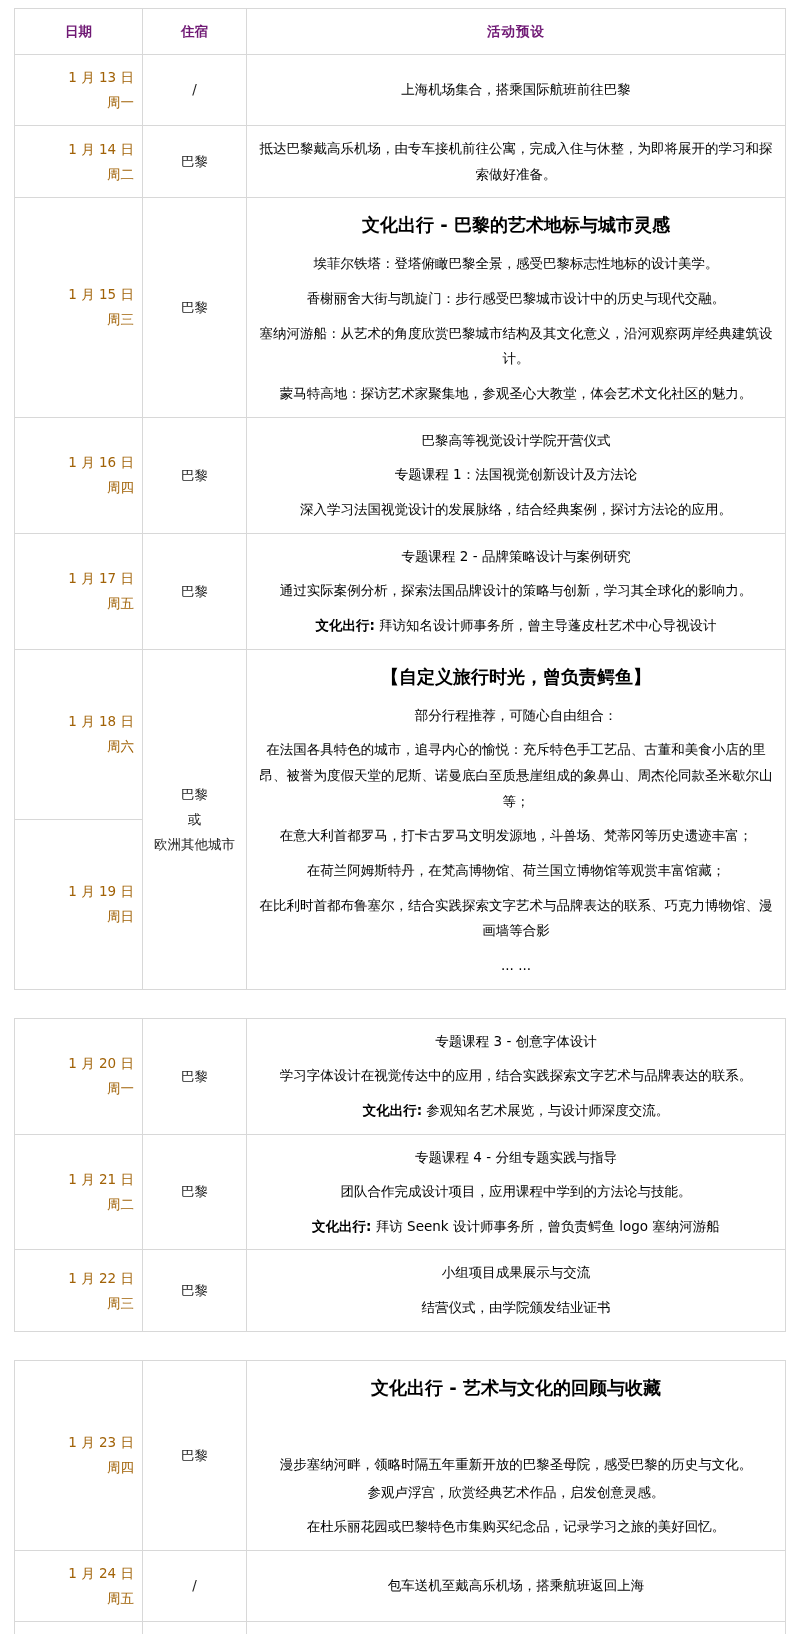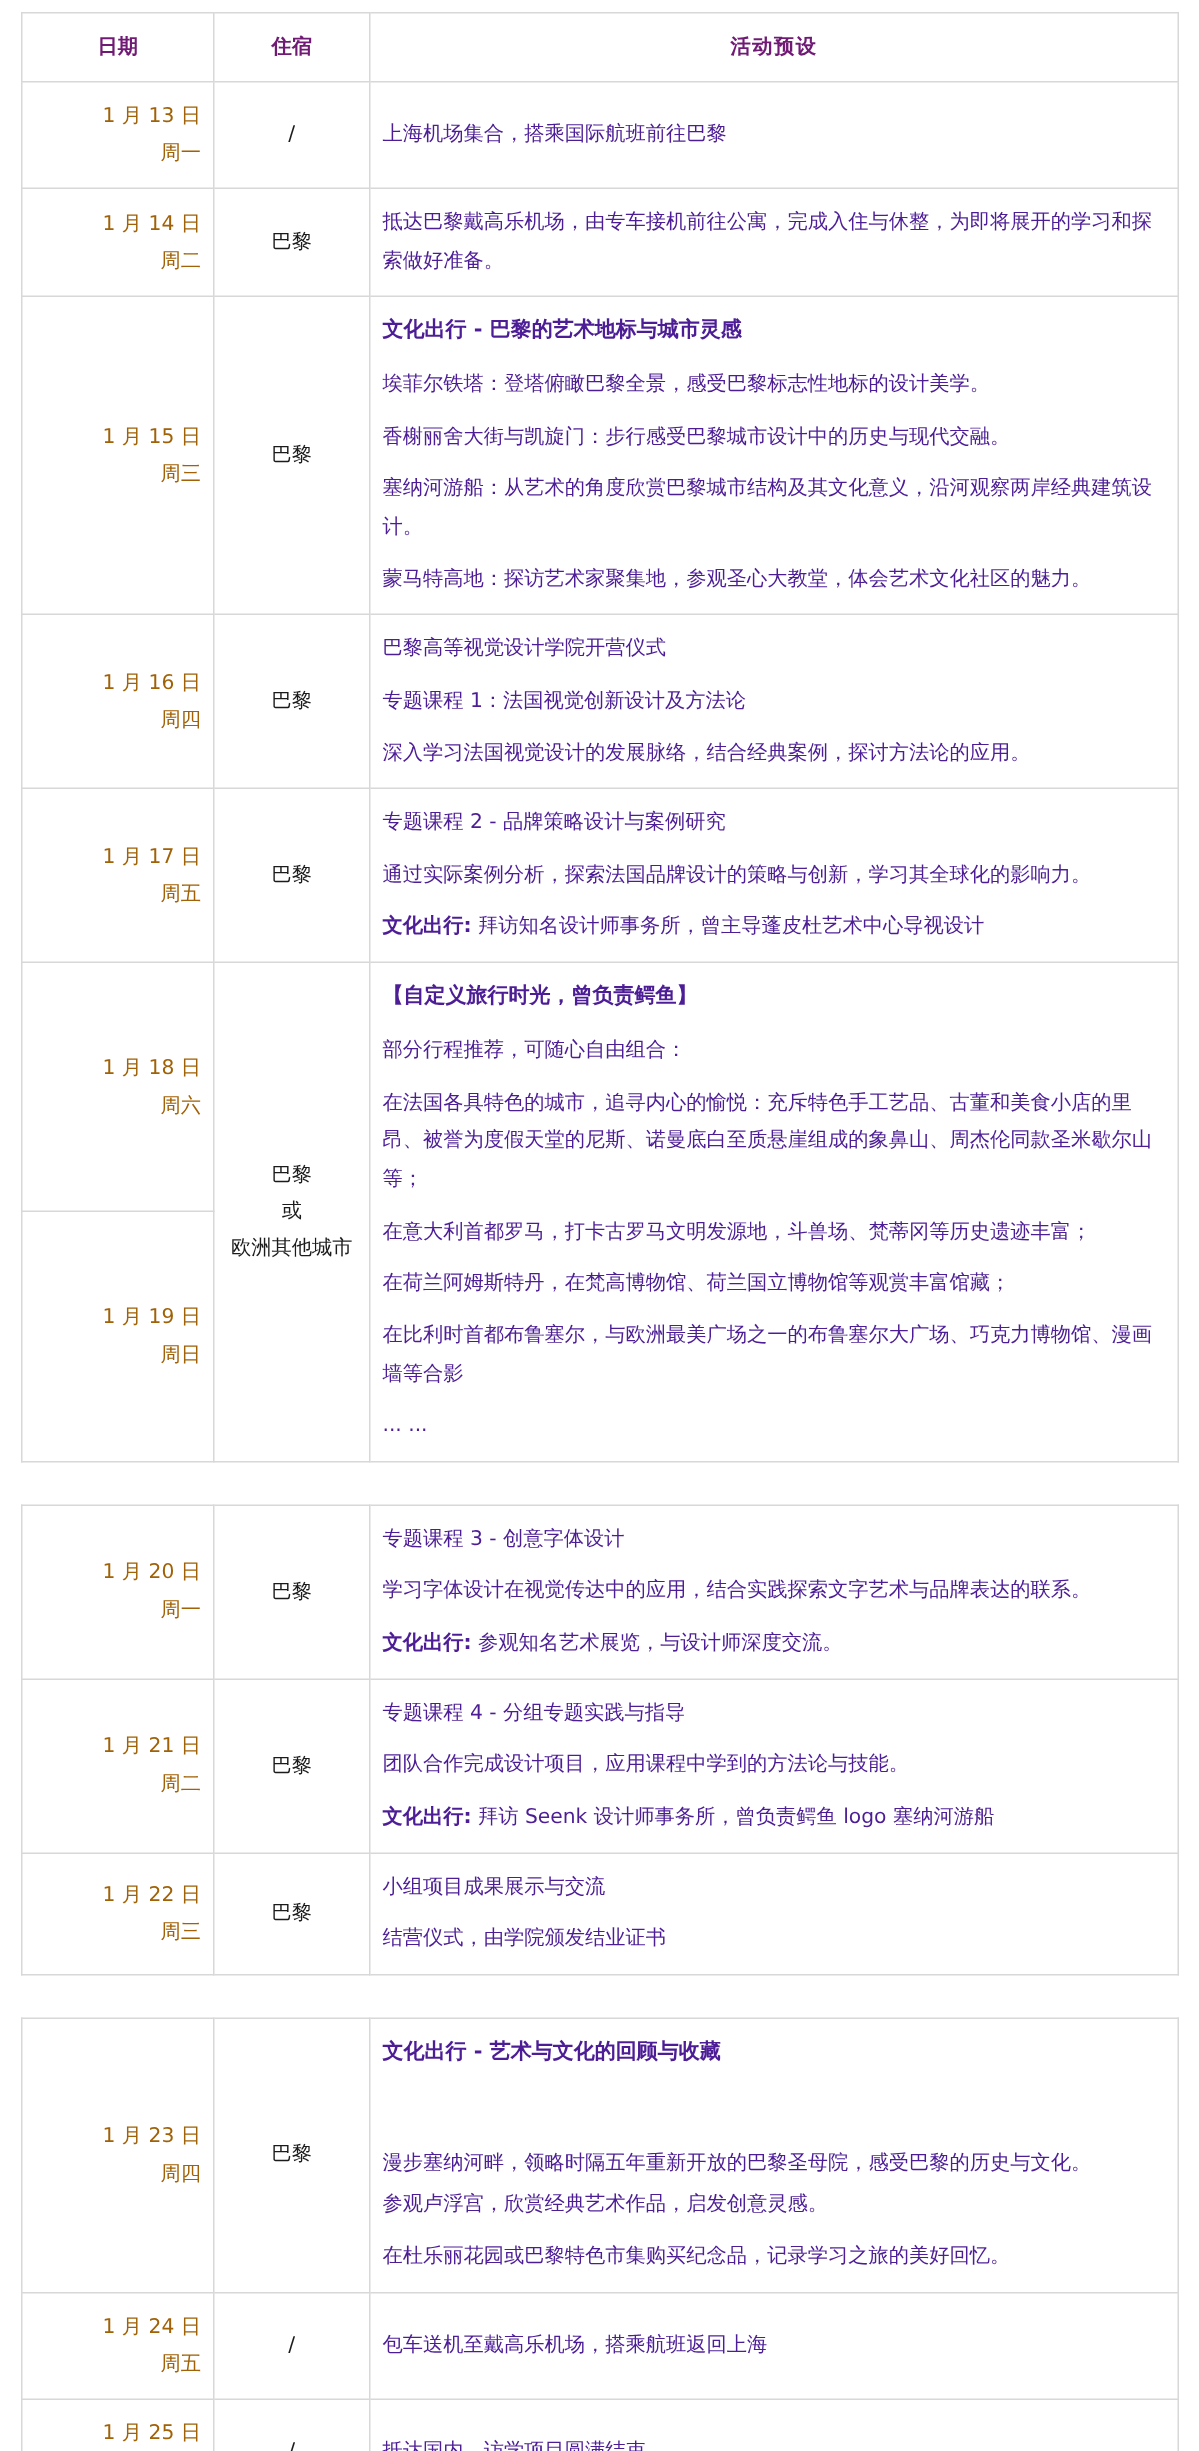--- a/index.html
+++ b/index.html
@@ -54,29 +54,29 @@
     white-space: pre-line;
   }
   td.stay {
     text-align: center;
     font-size: 13px;
     line-height: 1.9;
     color: #1b1b1b;
     white-space: pre-line;
   }
   td.act {
-    text-align: left;
+    text-align: center;
     padding: 12px 14px 12px 16px;
-    color: #4c1d95;
+    color: #000000;
   }
   .b { font-weight: normal; }
   .lead-b { font-weight: bold; }
   .title-line {
     font-weight: bold;
-    font-size: 14px;
+    font-size: 18px;
     margin-bottom: 10px;
   }
   .para {
     margin: 0 0 9px 0;
     line-height: 1.9;
   }
   .para.tight { margin-bottom: 2px; margin-top: 48px; }
   .para:last-child { margin-bottom: 0; }
 </style>
 </head>
@@ -150,21 +150,21 @@
 周六</td>
           <td class="stay" rowspan="2">巴黎
 或
 欧洲其他城市</td>
           <td class="act" rowspan="2">
             <div class="title-line">【自定义旅行时光，曾负责鳄鱼】</div>
             <div class="para">部分行程推荐，可随心自由组合：</div>
             <div class="para">在法国各具特色的城市，追寻内心的愉悦：充斥特色手工艺品、古董和美食小店的里昂、被誉为度假天堂的尼斯、诺曼底白至质悬崖组成的象鼻山、周杰伦同款圣米歇尔山等；</div>
             <div class="para">在意大利首都罗马，打卡古罗马文明发源地，斗兽场、梵蒂冈等历史遗迹丰富；</div>
             <div class="para">在荷兰阿姆斯特丹，在梵高博物馆、荷兰国立博物馆等观赏丰富馆藏；</div>
-            <div class="para">在比利时首都布鲁塞尔，与欧洲最美广场之一的布鲁塞尔大广场、巧克力博物馆、漫画墙等合影</div>
+            <div class="para">在比利时首都布鲁塞尔，结合实践探索文字艺术与品牌表达的联系、巧克力博物馆、漫画墙等合影</div>
             <div class="para">... ...</div>
           </td>
         </tr>
         <tr>
           <td class="date">1 月 19 日
 周日</td>
         </tr>
         <tr>
           <td colspan="3" class="blank" style="height: 8px; border: 0px;"></td>
         </tr>

